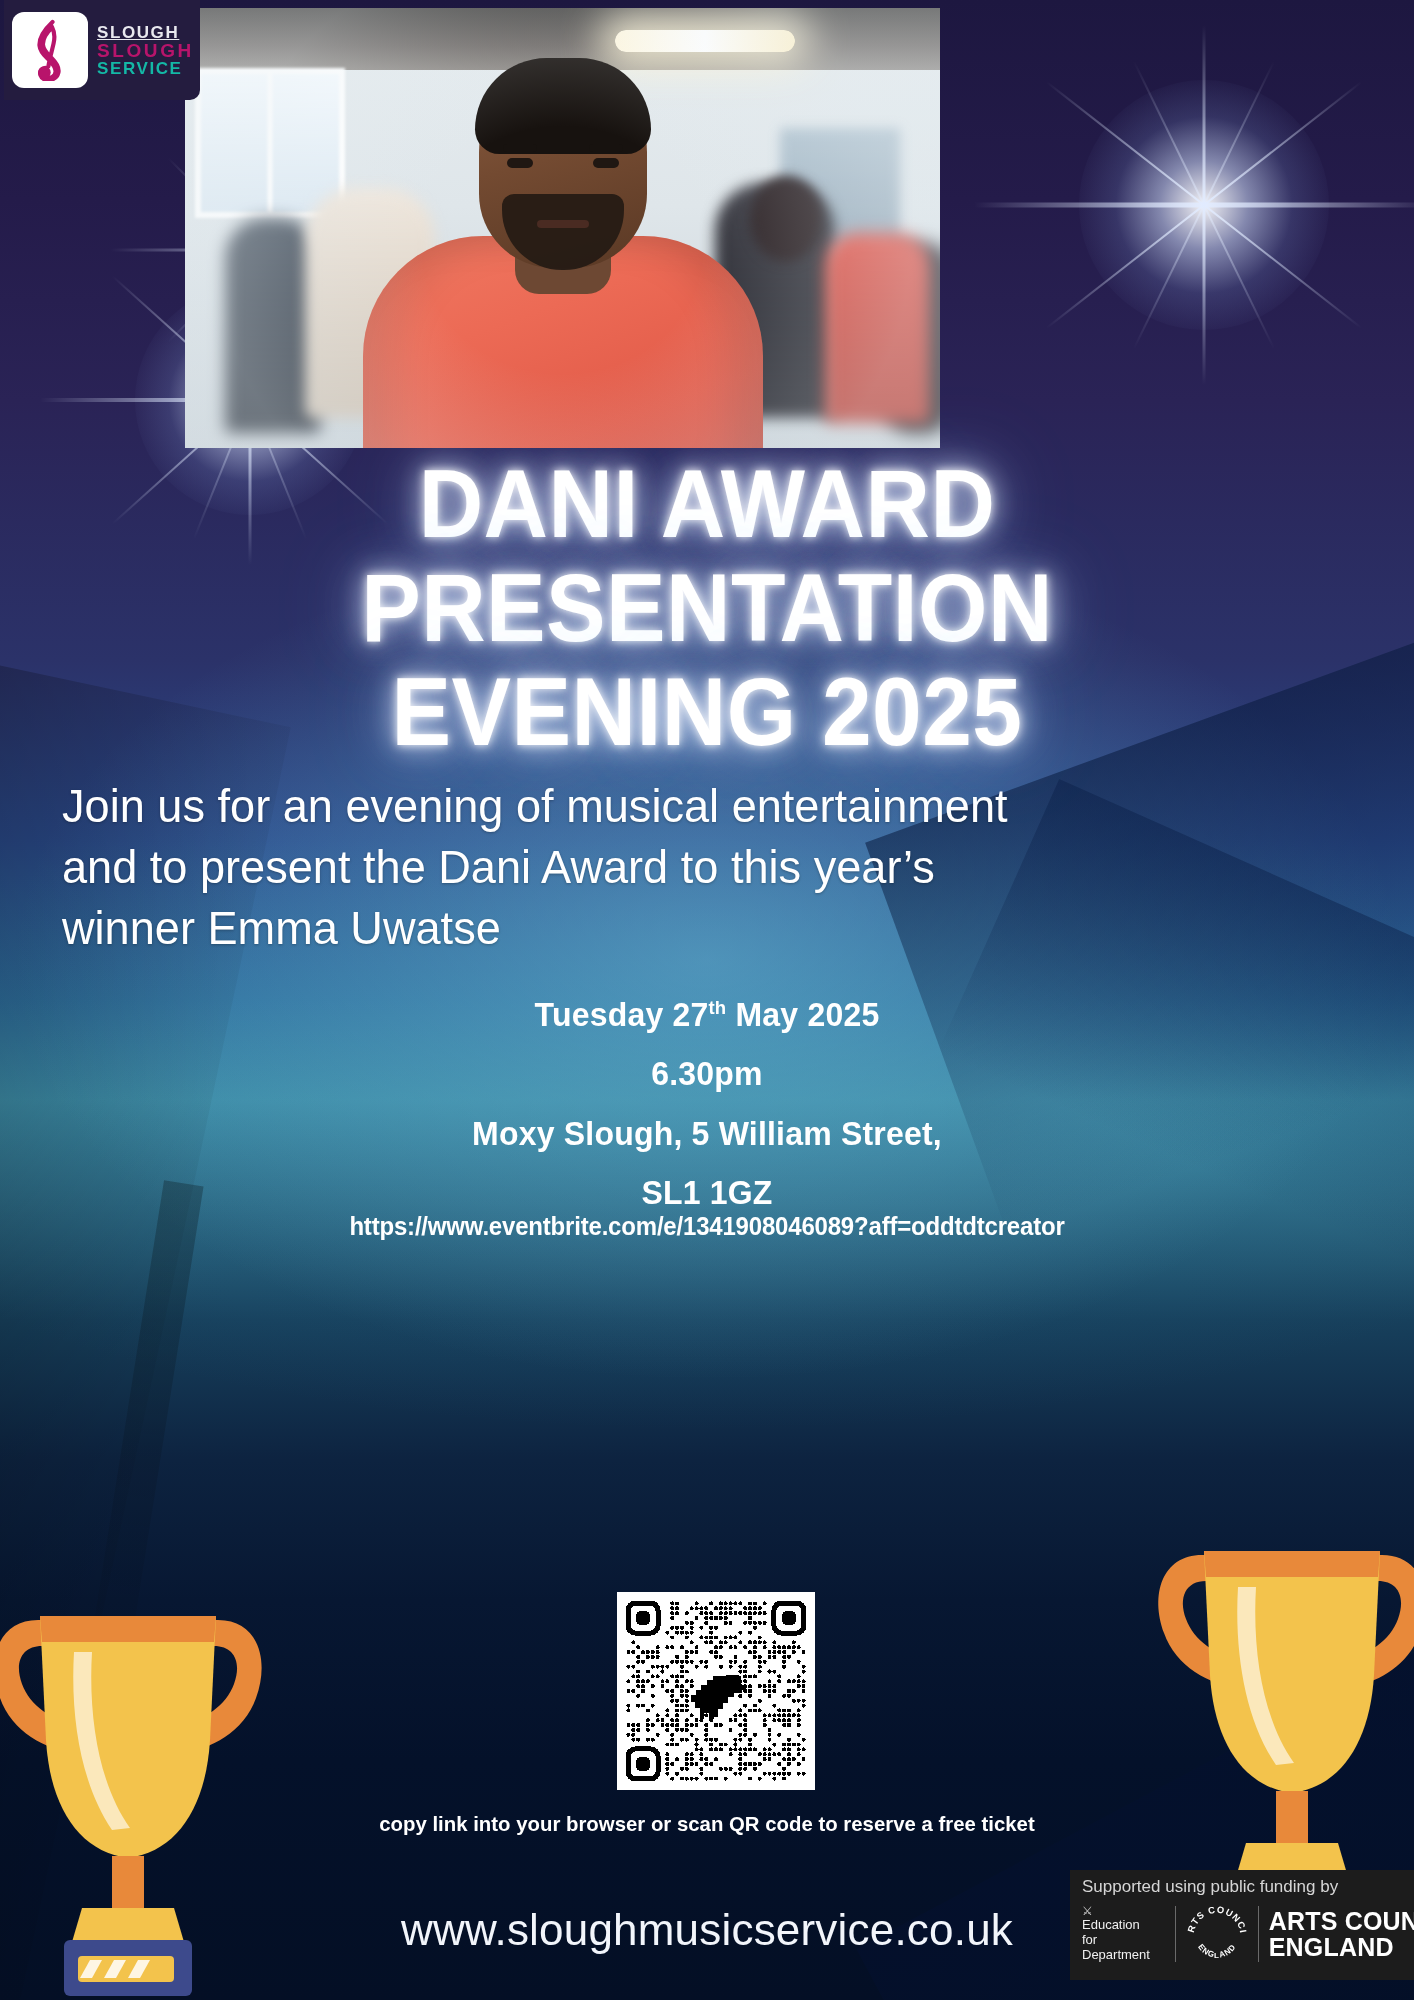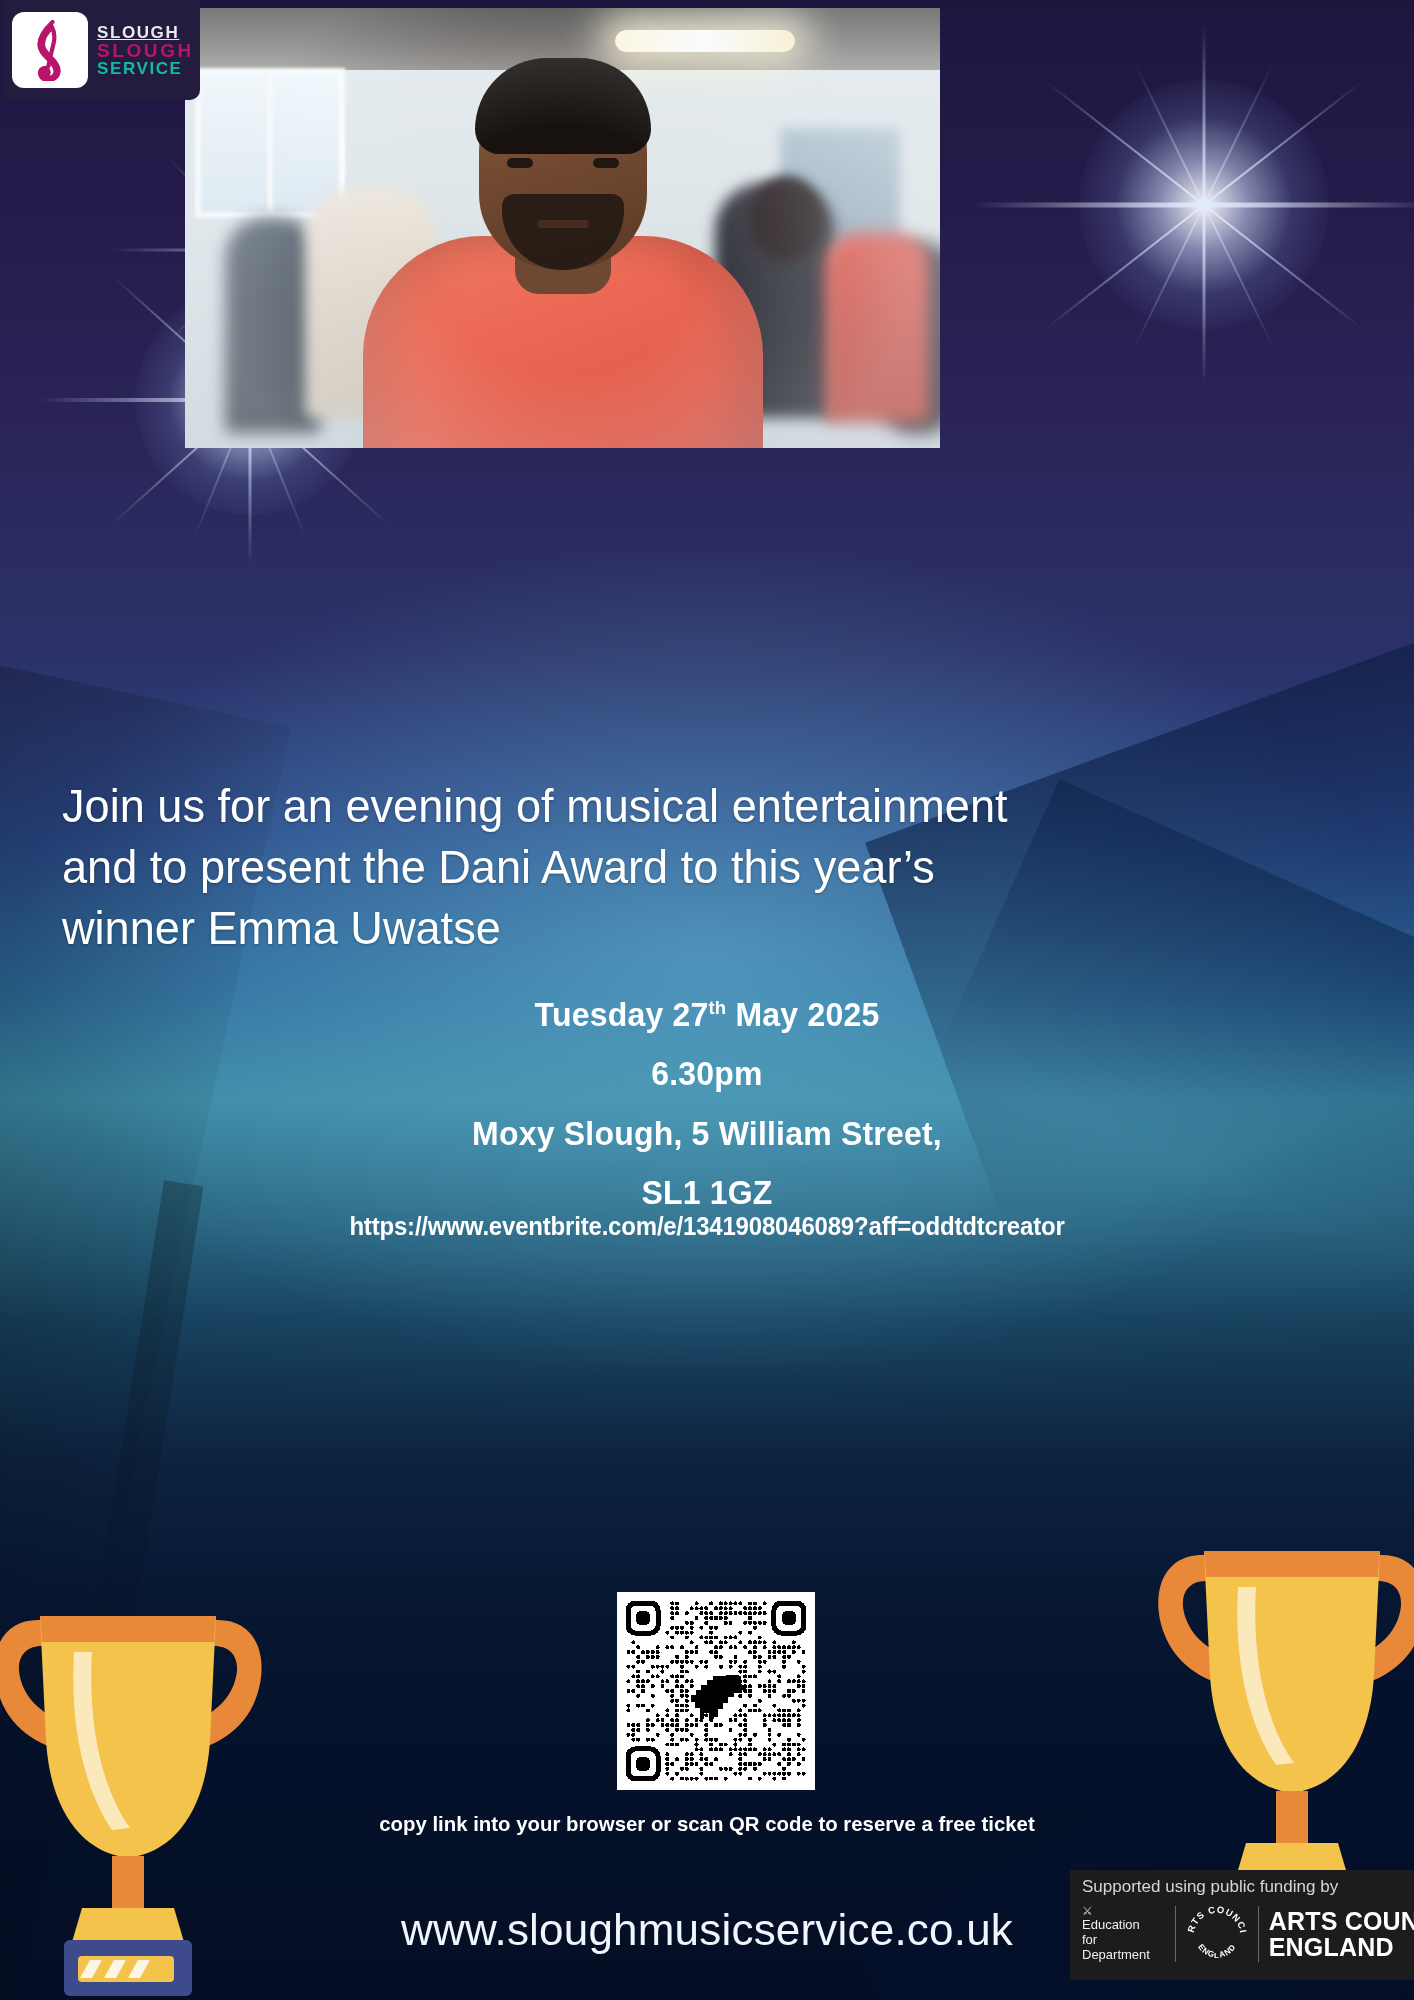--- a/index.html
+++ b/index.html
@@ -500,20 +500,25 @@
         <circle cx="23.5" cy="53.5" r="6.2" fill="#b8146b"></circle>
       </svg>
     </div>
     <div class="logo-words">
       <div class="logo-slough">SLOUGH</div>
       <div class="logo-music">SLOUGH</div>
       <div class="logo-service">SERVICE</div>
     </div>
   </div>
 
+  <div class="title">
+    <div class="title-line">DANI AWARD</div>
+    <div class="title-line">PRESENTATION</div>
+    <div class="title-line">EVENING 2025</div>
+  </div>
 
   <div class="intro">Join us for an evening of  musical entertainment and to present the Dani Award to this year’s winner Emma Uwatse</div>
 
   <div class="details">
     <div>
       <span>Tuesday 27</span><sup>th</sup><span> May 2025</span>
     </div>
     <div>6.30pm</div>
     <div>Moxy Slough, 5 William Street,</div>
     <div>SL1 1GZ</div>

